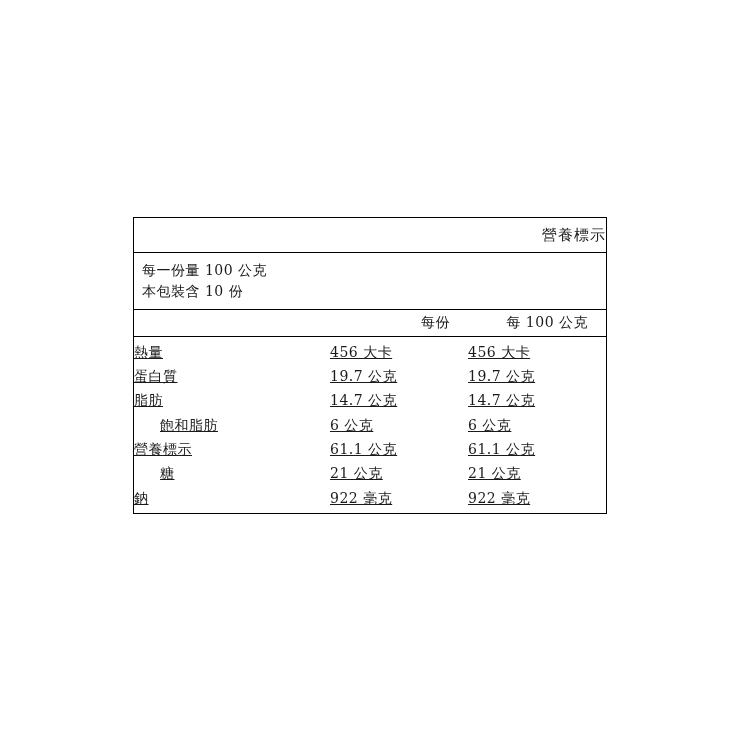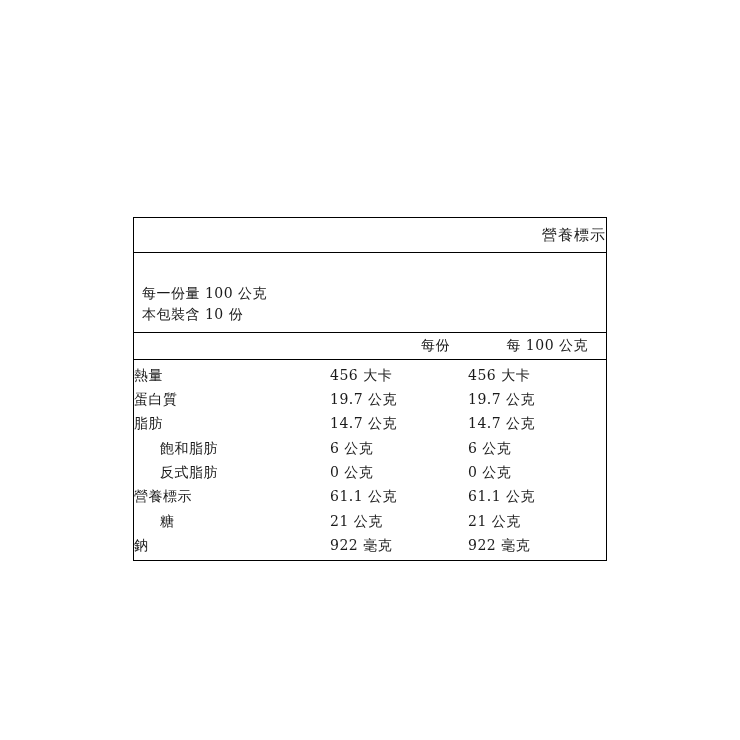--- a/index.html
+++ b/index.html
@@ -32,21 +32,20 @@
     font-size: 15px;
     letter-spacing: 1px;
     padding: 9px 0 8px 0;
     border-bottom: 1px solid #000000;
     line-height: 1.1;
   }
 
   .serving-block {
     padding: 7px 0 6px 8px;
     border-bottom: 1px solid #000000;
-    margin-top: 23px;
   }
   .serving-line {
     font-size: 14px;
     line-height: 1.55;
     letter-spacing: 0.5px;
   }
 
   .col-header {
     display: flex;
     border-bottom: 1px solid #000000;
@@ -61,20 +60,21 @@
     text-align: right;
     font-size: 14px;
     letter-spacing: 0.5px;
     padding-right: 18px;
   }
 
   table.rows {
     width: 100%;
     border-collapse: collapse;
     table-layout: fixed;
+    text-decoration: underline;
   }
   table.rows td {
     font-size: 14px;
     padding: 2px 0 2px 0;
     line-height: 1.45;
     letter-spacing: 0.5px;
     vertical-align: baseline;
   }
   td.nutrient {
     width: 196px;
@@ -133,25 +133,20 @@
         <td class="value">14.7 公克</td>
         <td class="value">14.7 公克</td>
       </tr>
 
       <tr>
         <td class="nutrient indent">飽和脂肪</td>
         <td class="value">6 公克</td>
         <td class="value">6 公克</td>
       </tr>
 
-      <tr>
-        <td class="nutrient indent">反式脂肪</td>
-        <td class="value">0 公克</td>
-        <td class="value">0 公克</td>
-      </tr>
 
       <tr>
         <td class="nutrient">營養標示</td>
         <td class="value">61.1 公克</td>
         <td class="value">61.1 公克</td>
       </tr>
 
       <tr>
         <td class="nutrient indent">糖</td>
         <td class="value">21 公克</td>

